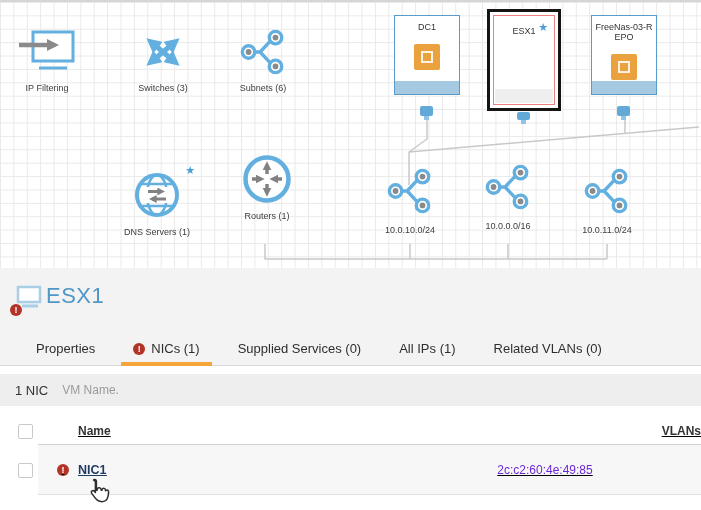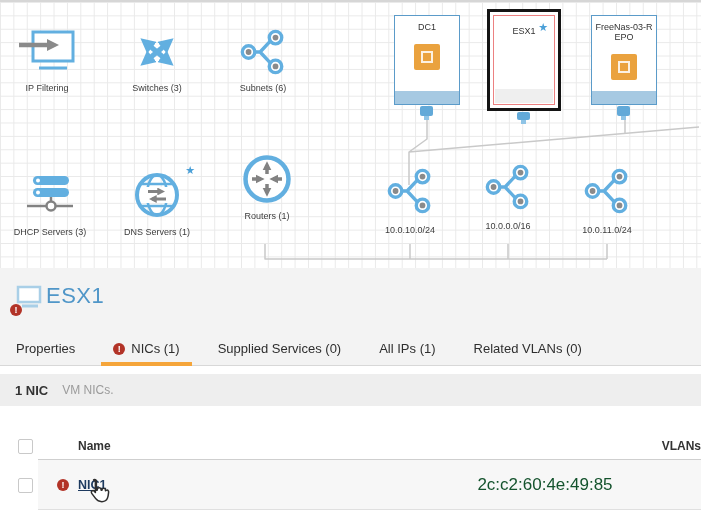--- a/index.html
+++ b/index.html
@@ -13,21 +13,21 @@
                       linear-gradient(to bottom, #e9e9e9 1px, transparent 1px);
     background-size: 13.4px 13.4px;
     border-top: 2px solid #d6d6d6; }
   .links { position: absolute; left: 0; top: 0; }
   .node { position: absolute; width: 100px; text-align: center; }
   .icon-wrap { height: 46px; display: flex; align-items: center; justify-content: center; position: relative; }
   .node-label { margin-top: 9px; font-size: 9px; color: #3c3c3c; white-space: nowrap; }
   .star { color: #4ba0d8; font-size: 11px; line-height: 11px; }
   .node .star { position: absolute; right: 12px; top: -7px; }
 
-  .device { position: absolute; width: 66px; height: 90px; background: #fff;
+  .device { position: absolute; width: 66px; height: 80px; background: #fff;
     border: 1.5px solid #5b9bc9; }
   .dev-title { font-size: 9px; line-height: 10px; color: #333; text-align: center;
     margin-top: 6px; padding: 0 3px; word-break: break-all; }
   .dev-icon { width: 26px; height: 26px; background: #eaa23e; border-radius: 2px;
     margin: 12px auto 0; display: flex; align-items: center; justify-content: center; }
   .dev-icon-inner { width: 12px; height: 12px; border: 2.5px solid rgba(255,255,255,.85); }
   .dev-strip { position: absolute; left: 0; right: 0; bottom: 0; height: 13px; background: #a6c9e2; }
 
   .device-sel { position: absolute; left: 487px; top: 7px; width: 74px; height: 102px;
     border: 3px solid #141414; background: #fff; }
@@ -44,45 +44,45 @@
   .panel { position: absolute; left: 0; top: 268px; width: 701px; height: 242px; background: #fff; }
   .panel-header { background: #f3f3f3; border-bottom: 1px solid #d8d8d8; height: 98px; padding-top: 15px; }
   .title-row { position: relative; height: 49px; padding-left: 46px; }
   .page-title { font-size: 22px; font-weight: 400; color: #5096c8; letter-spacing: .5px; }
   .host-icon { position: absolute; left: 15px; top: 2px; }
   .warn-dot { display: inline-flex; width: 12px; height: 12px; border-radius: 50%;
     background: #b23327; color: #fff; font-size: 9px; font-weight: bold;
     align-items: center; justify-content: center; line-height: 12px; flex: 0 0 12px; }
   .host-icon .warn-dot { position: absolute; left: -5px; bottom: -3px; }
 
-  .tabs { display: flex; align-items: center; height: 33px; padding-left: 4px; }
+  .tabs { display: flex; align-items: center; height: 33px; padding-left: 24px; }
   .tab { position: relative; height: 100%; display: flex; align-items: center; gap: 6px;
     padding: 0 12px; margin-right: 14px; font-size: 13px; color: #2e2e2e; cursor: pointer; }
   .tab.active::after { content: ''; position: absolute; left: 0; right: 0; bottom: -1px;
     height: 4px; background: #f5a53a; }
 
   .summary { margin-top: 8px; height: 32px; background: #eeeeee; display: flex;
     align-items: center; padding-left: 15px; gap: 14px; }
-  .summary .count { font-size: 13px; font-weight: bold; color: #333; }
+  .summary .count { font-size: 13px; font-weight: normal; color: #333; }
   .summary .desc { font-size: 12px; color: #9b9b9b; }
 
-  .table { margin-top: 27px; }
+  .table { margin-top: 12px; text-decoration: underline; }
   .thead, .trow { display: flex; }
   .cb-cell { width: 38px; flex: 0 0 38px; display: flex; align-items: center; }
   .checkbox { width: 15px; height: 15px; border: 1px solid #c9c9c9; border-radius: 2px;
     background: #fff; margin-left: 18px; }
   .row-main { flex: 1; display: flex; align-items: center; }
   .thead .row-main { height: 27px; border-bottom: 1px solid #cfcfcf; }
   .trow .row-main { height: 50px; background: #f7f7f7; border-bottom: 1px solid #e0e0e0; }
   .c-name { flex: 1; display: flex; align-items: center; gap: 9px; padding-left: 19px; }
   .thead .c-name { padding-left: 40px; }
   .c-mac { width: 196px; flex: 0 0 196px; text-align: center; }
   .c-vlans { width: 58px; flex: 0 0 58px; text-align: right; }
   .th { font-size: 12px; font-weight: bold; color: #333; }
-  .cell-text { font-size: 17px; color: #14532d; }
+  .cell-text { font-size: 12px; color: #6d28d9; }
   .nic-link { font-size: 12.5px; font-weight: bold; color: #1d3a5f; text-decoration: underline; cursor: pointer; }
 
   .cursor-overlay { position: absolute; left: 85px; top: 477px; z-index: 9; pointer-events: none; }
 </style>
 </head>
 <body>
 
 <svg width="0" height="0" style="position:absolute" aria-hidden="true">
   <defs>
     <marker id="ah-blue" viewBox="0 0 10 10" refX="6" refY="5" markerWidth="3" markerHeight="3" orient="auto-start-reverse">
@@ -122,53 +122,39 @@
       <svg width="58" height="46" viewBox="0 0 58 46">
         <rect x="15" y="3" width="40" height="29" fill="#fff" stroke="#62afe0" stroke-width="3"></rect>
         <path d="M1 16 H29" stroke="#8a8a8a" stroke-width="4.5"></path>
         <polygon points="29,10 41,16 29,22" fill="#8a8a8a"></polygon>
         <path d="M21 39 H49" stroke="#62afe0" stroke-width="3"></path>
       </svg>
     </div>
     <div class="node-label">IP Filtering</div>
   </div>
 
-  <div class="node" style="left:107px;top:28px">
+  <div class="node" style="left:113px;top:28px">
     <div class="icon-wrap" style="height:44px">
       <svg width="46" height="40" viewBox="0 0 46 40">
         <path d="M11 10 L35 30" stroke="#62afe0" stroke-width="5" marker-start="url(#ah-blue)" marker-end="url(#ah-blue)"></path>
         <path d="M35 10 L11 30" stroke="#62afe0" stroke-width="5" marker-start="url(#ah-blue)" marker-end="url(#ah-blue)"></path>
       </svg>
     </div>
     <div class="node-label">Switches (3)</div>
   </div>
 
   <div class="node" style="left:213px;top:28px">
     <div class="icon-wrap" style="height:44px">
       <svg width="46" height="50" viewBox="0 0 46 52">
           <use href="#subnet-sym"></use>
         </svg>
     </div>
     <div class="node-label">Subnets (6)</div>
   </div>
 
-  <div class="node" style="left:0px;top:170px">
-    <div class="icon-wrap">
-      <svg width="50" height="44" viewBox="0 0 50 44">
-        <rect x="8" y="3" width="36" height="9" rx="4.5" fill="#62afe0"></rect>
-        <circle cx="13" cy="7.5" r="2" fill="#fff"></circle>
-        <rect x="8" y="15" width="36" height="9" rx="4.5" fill="#62afe0"></rect>
-        <circle cx="13" cy="19.5" r="2" fill="#fff"></circle>
-        <path d="M26 24 V28" stroke="#828282" stroke-width="2.5"></path>
-        <path d="M2 33 H21.5 M30.5 33 H48" stroke="#828282" stroke-width="2.5"></path>
-        <circle cx="26" cy="33" r="4.5" fill="#fff" stroke="#828282" stroke-width="2.5"></circle>
-      </svg>
-    </div>
-    <div class="node-label">DHCP Servers (3)</div>
-  </div>
 
   <div class="node" style="left:107px;top:170px">
     <span class="star">★</span>
     <div class="icon-wrap">
       <svg width="50" height="50" viewBox="0 0 50 50">
         <ellipse cx="25" cy="25" rx="10" ry="20" fill="none" stroke="#62afe0" stroke-width="2.5"></ellipse>
         <path d="M8 14 H42 M8 36 H42" stroke="#62afe0" stroke-width="2.5"></path>
         <rect x="5" y="17" width="40" height="16" fill="#fff"></rect>
         <circle cx="25" cy="25" r="20" fill="none" stroke="#62afe0" stroke-width="4"></circle>
         <path d="M16 21.5 H30" stroke="#828282" stroke-width="3" marker-end="url(#ah-gray)"></path>
@@ -271,21 +257,21 @@
         <span>All IPs (1)</span>
       </div>
       <div class="tab">
         <span>Related VLANs (0)</span>
       </div>
     </div>
   </div>
 
   <div class="summary">
     <span class="count">1 NIC</span>
-    <span class="desc">VM NICs.</span>
+    <span class="desc">VM Name.</span>
   </div>
 
   <div class="table">
     <div class="thead">
       <div class="cb-cell">
         <span class="checkbox"></span>
       </div>
       <div class="row-main">
         <div class="c-name th">Name</div>
         <div class="c-vlans th">VLANs</div>

